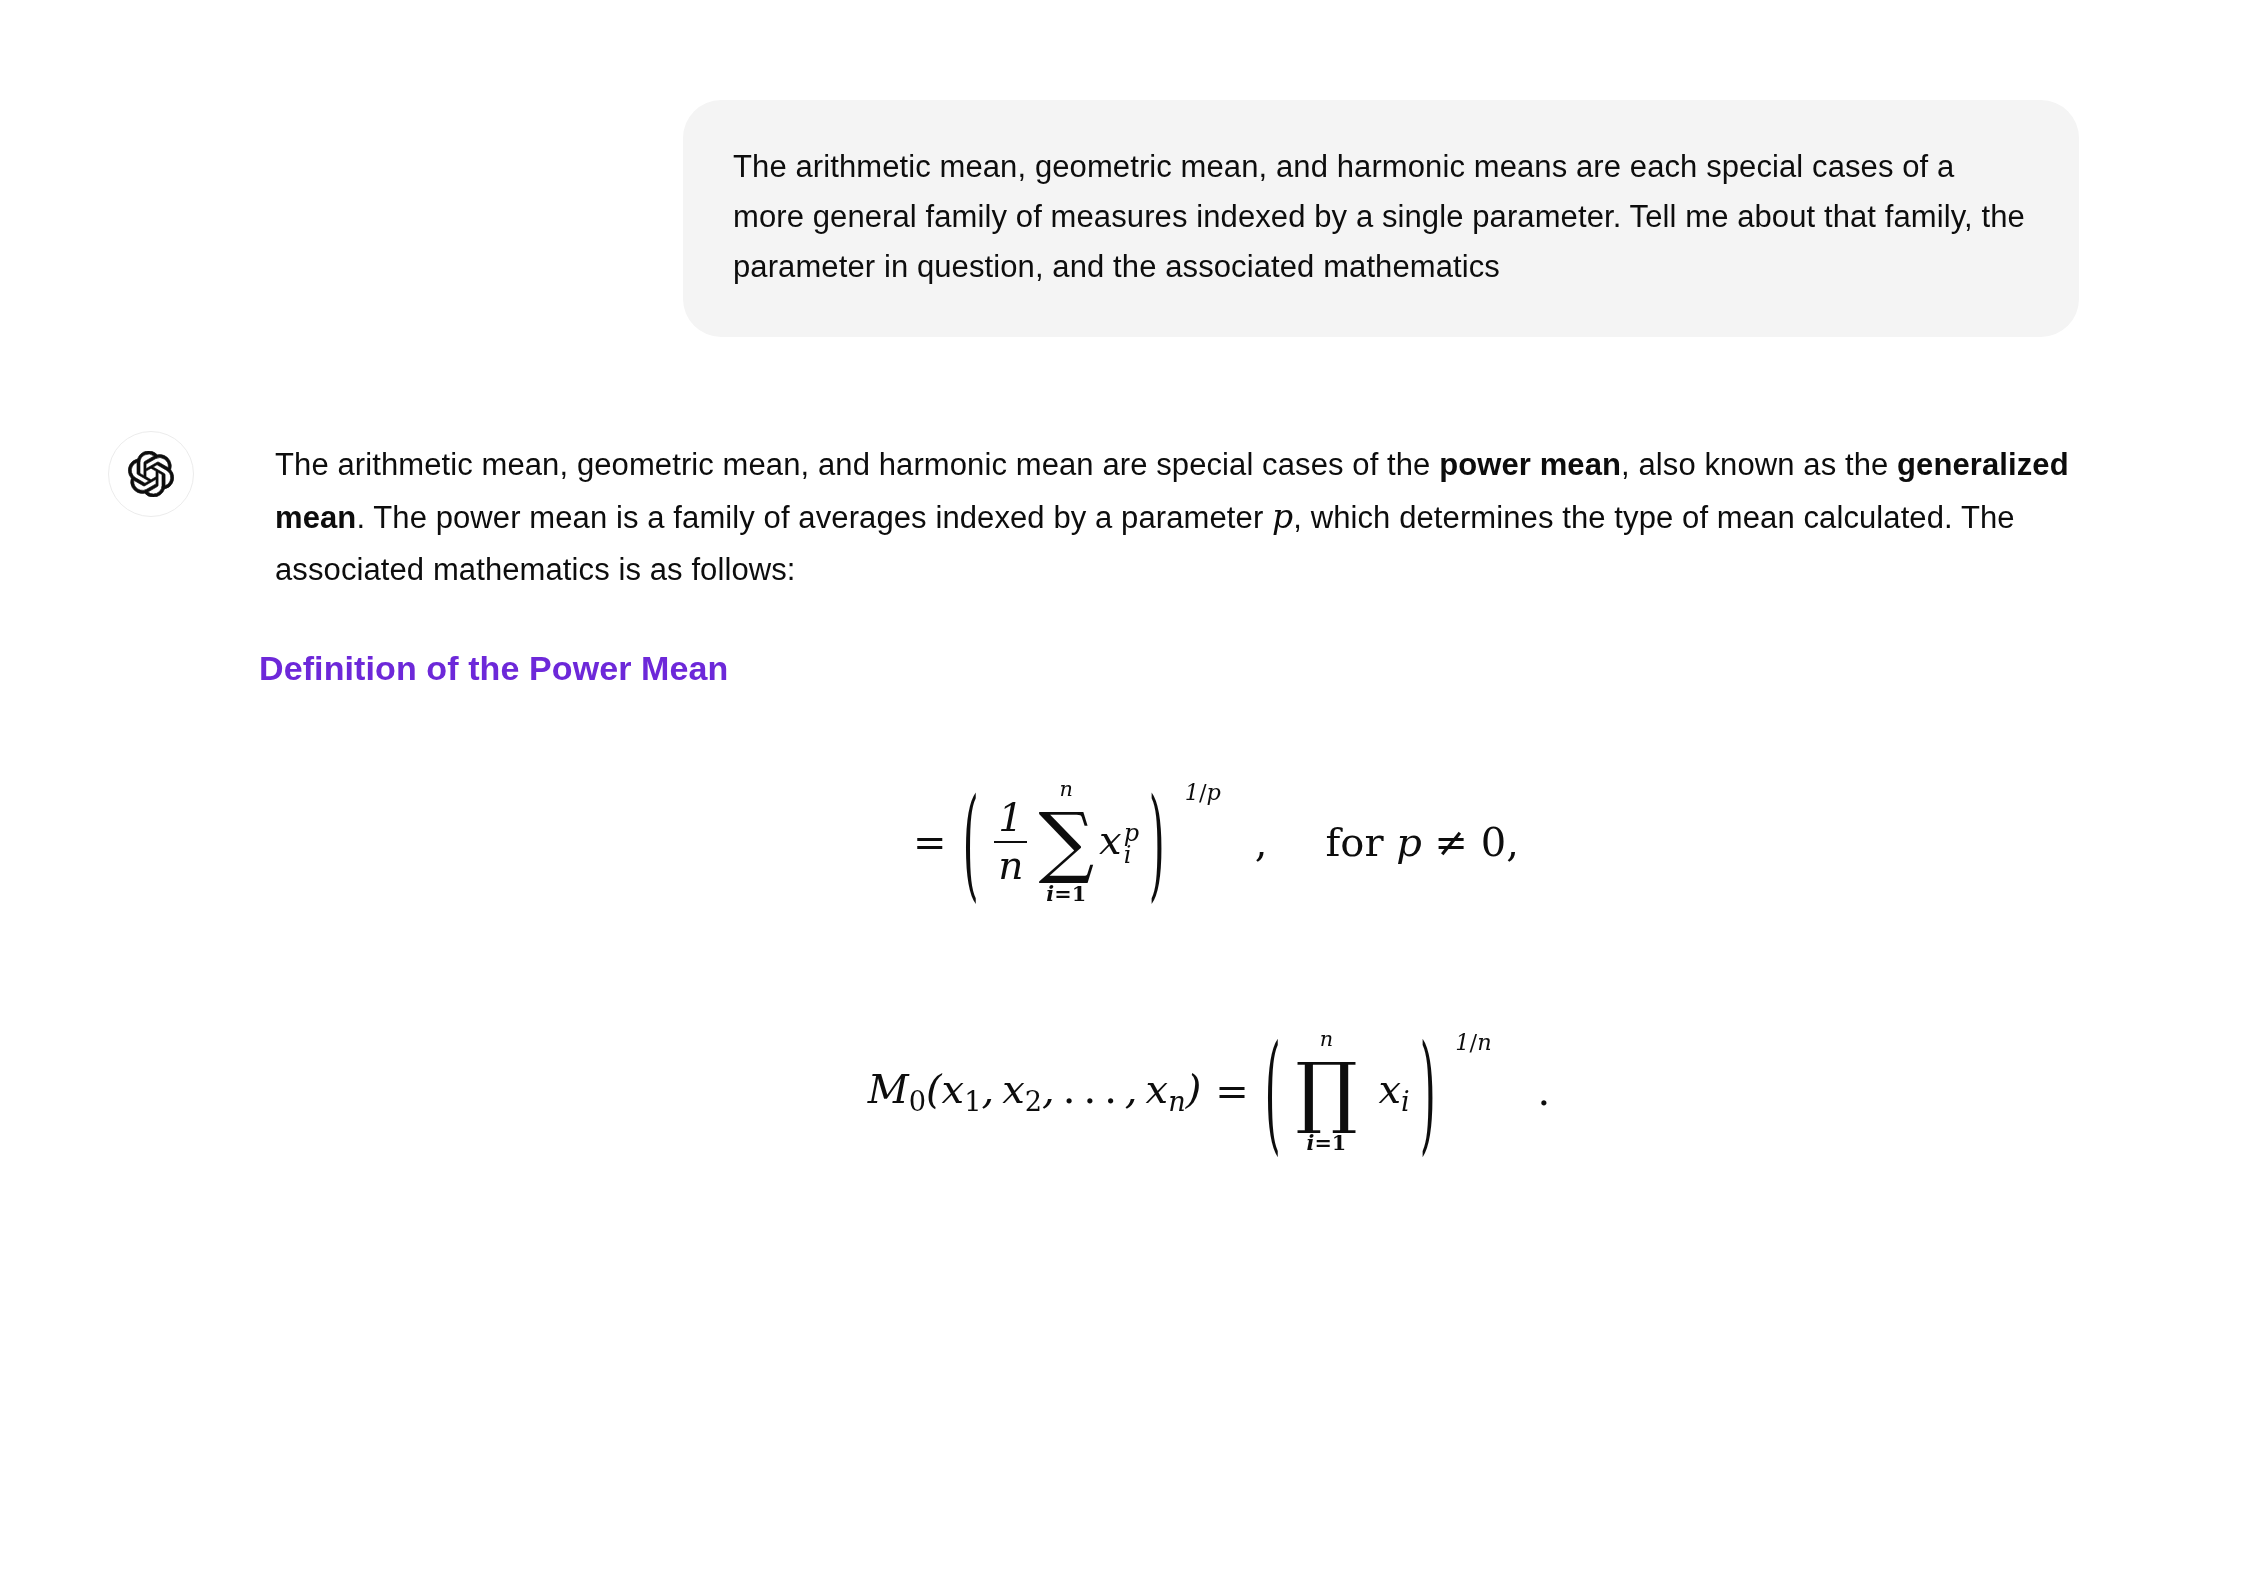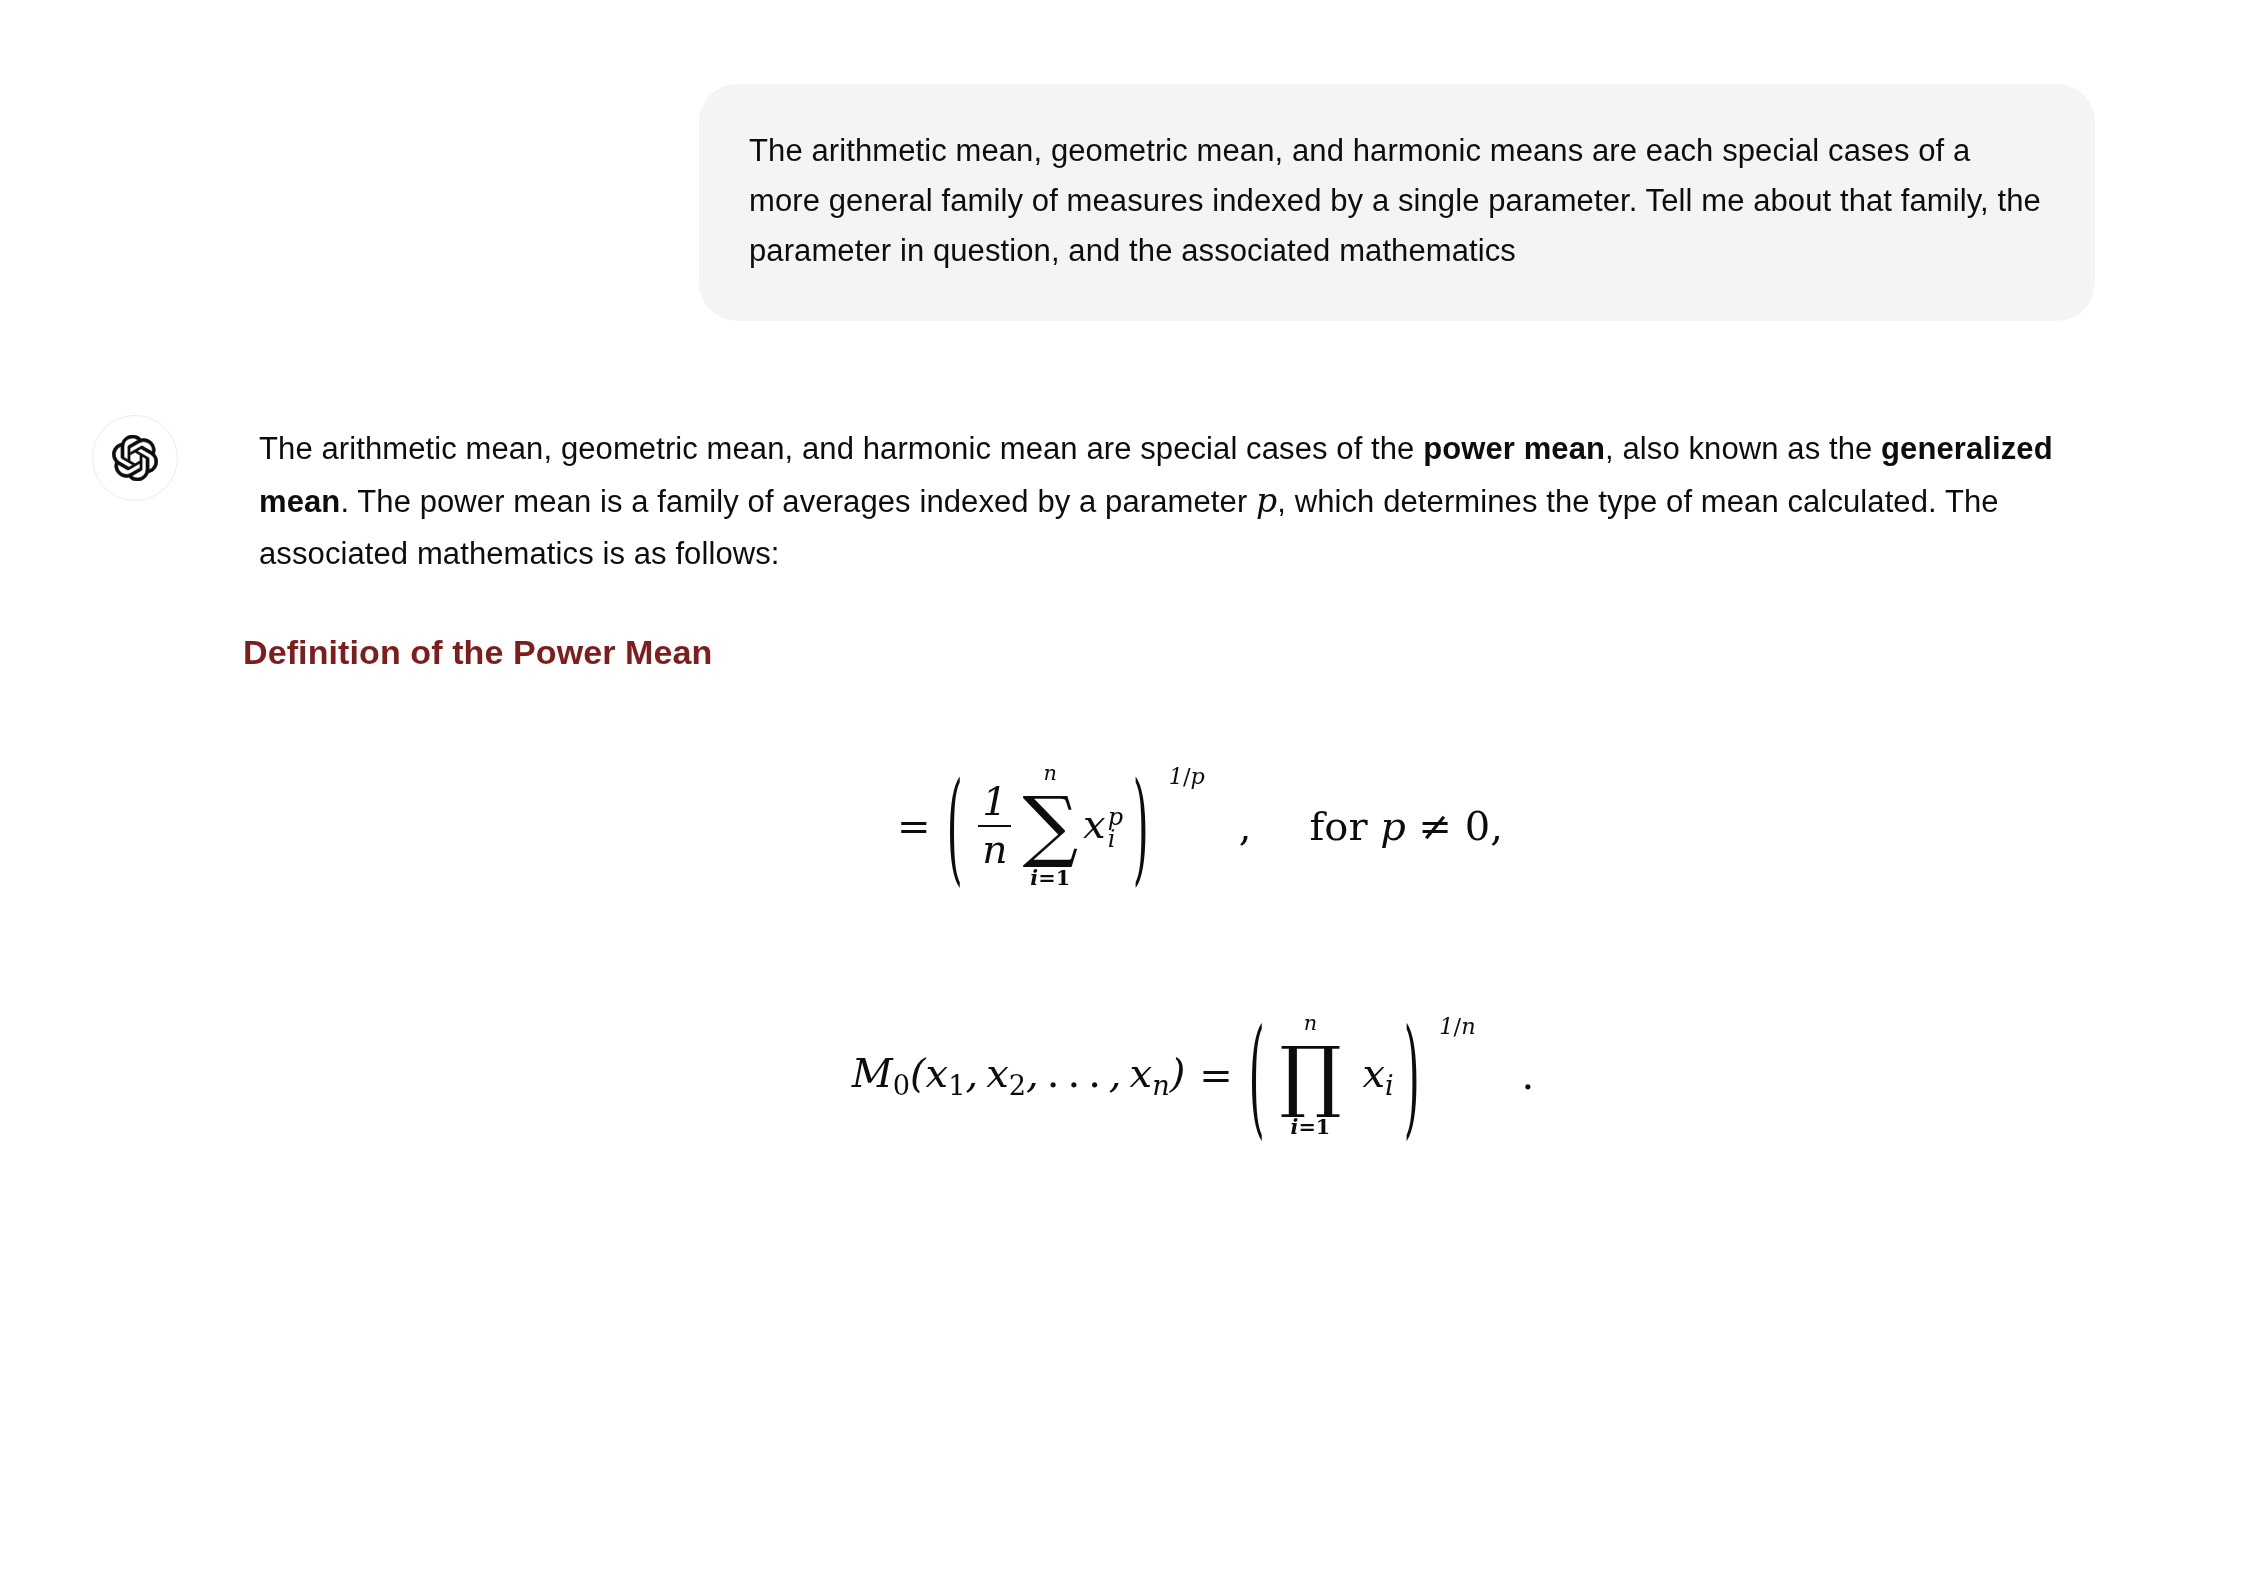--- a/index.html
+++ b/index.html
@@ -13,21 +13,21 @@
     height: 1584px;
     font-family: "Liberation Sans", sans-serif;
     color: #0d0d0d;
     overflow: hidden;
   }
 
   .conversation {
     position: relative;
     width: 2252px;
     height: 1147px;
-    padding: 0;
+    padding: 16px;
   }
 
   
   .user-turn {
     display: flex;
     justify-content: flex-end;
     padding: 84px 157px 0 0;
   }
   .user-bubble {
     background: #f4f4f4;
@@ -73,21 +73,21 @@
     letter-spacing: 0.1px;
   }
   .assistant-body p.intro { margin-bottom: 0; }
   .assistant-body b, .assistant-body strong { font-weight: 700; }
 
   h2.section-heading {
     font-size: 34px;
     font-weight: 700;
     margin: 54px 0 34px 0;
     letter-spacing: 0.1px;
-    color: #7f1d1d;
+    color: #6d28d9;
   }
 
   p.lead-line { margin-bottom: 0; }
   p.mid-line { margin: 0; }
 
   
   .math, .dmath {
     font-family: "DejaVu Serif", "Liberation Serif", serif;
     color: #0d0d0d;
   }

